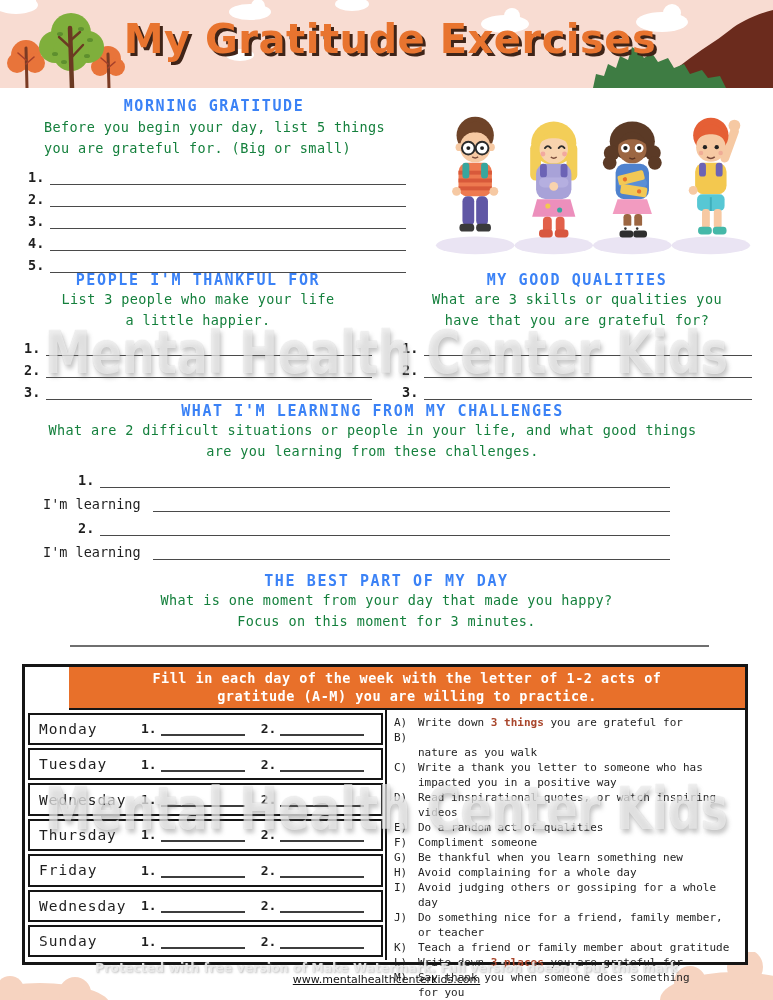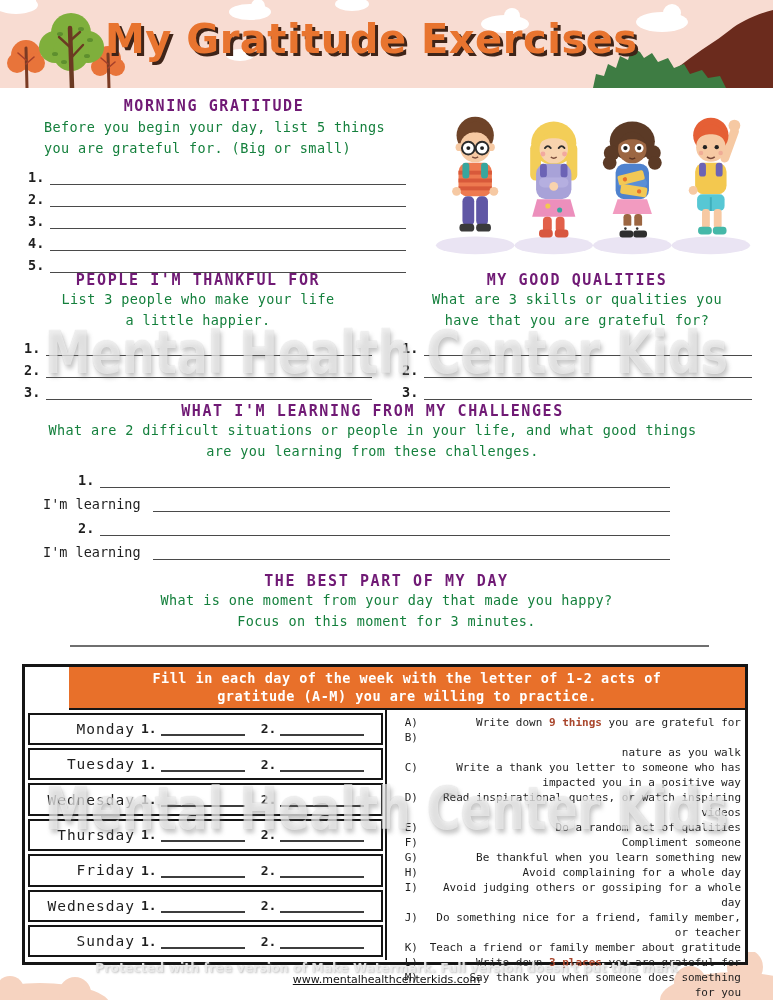--- a/index.html
+++ b/index.html
@@ -4,27 +4,27 @@
 <style>
   html,body{margin:0;padding:0;background:#e9e9e9;}
   .page{position:relative;width:773px;height:1000px;background:#ffffff;overflow:hidden;
         font-family:"DejaVu Sans Mono",monospace;color:#1e1e1e;margin:0 auto;}
 
   
   .header{position:absolute;top:0;left:0;width:773px;height:88px;background:#F8DCD2;}
   .header svg{position:absolute;top:0;}
   .hdr-trees{left:0;}
   .hdr-mountain{right:0;}
-  .page-title{position:absolute;top:16px;left:105px;width:570px;
+  .page-title{position:absolute;top:16px;left:105px;width:570px;text-align:center;
       font-family:"DejaVu Sans",sans-serif;font-weight:bold;font-size:40px;
       color:#E8742F;text-shadow:3px 3px 0 #3F2418;letter-spacing:0.5px;white-space:nowrap;}
 
   
   .sec{position:absolute;}
-  .sec-title{font-weight:bold;color:#701a75;font-size:15px;letter-spacing:1.6px;
+  .sec-title{font-weight:bold;color:#3b82f6;font-size:15px;letter-spacing:1.6px;
       text-align:center;line-height:18px;white-space:nowrap;}
   .instr{font-size:13.5px;letter-spacing:0.4px;line-height:21px;color:#15803d;}
   .instr.center{text-align:center;}
   .num-row{display:flex;align-items:flex-end;height:22px;}
   .num{width:22px;font-size:13.5px;font-weight:bold;flex-shrink:0;}
   .wline{flex:1;border-bottom:1.8px solid #4a4a4a;height:100%;}
 
   .sec-morning{left:18px;top:97px;width:392px;}
   .sec-morning .instr{padding-left:26px;margin-top:2px;}
   .sec-morning .rows{margin-top:4px;padding-left:10px;padding-right:4px;}
@@ -42,21 +42,21 @@
 
   .sec-best{left:0;top:572px;width:773px;}
   .best-line{position:absolute;left:70px;right:64px;top:645px;border-bottom:2px solid #6f6f6f;}
 
   
   .week-table{position:absolute;left:22px;top:664px;width:726px;height:301px;
       border:3px solid #151515;box-sizing:border-box;background:#fff;z-index:3;}
   .wt-header{background:#E8702A;color:#fff;text-align:center;font-size:13.5px;
       line-height:18px;padding:2px 0 3px;border-bottom:2px solid #151515;
       font-weight:bold;letter-spacing:0.5px;margin-left:44px;}
-  .wt-body{display:flex;height:calc(100% - 45px);text-align:right;}
+  .wt-body{display:flex;height:calc(100% - 45px);}
   .wt-left{width:360px;display:flex;flex-direction:column;box-sizing:border-box;padding:1px 0 1px 1px;}
   .wt-row{flex:1;border:2px solid #151515;margin:1.5px 2px;display:flex;align-items:center;
       padding-left:9px;box-sizing:border-box;}
   .wt-day{width:96px;font-size:14.5px;letter-spacing:1px;flex-shrink:0;}
   .wt-num{font-size:13px;font-weight:bold;margin-left:6px;}
   .wt-num.second{margin-left:16px;}
   .wt-blank{width:84px;border-bottom:2px solid #3d3d3d;height:13px;margin-left:4px;}
   .wt-right{flex:1;border-left:2.5px solid #151515;padding:5px 4px 0 7px;box-sizing:border-box;}
   .act{display:flex;font-size:11px;line-height:15px;}
   .act-label{width:24px;flex-shrink:0;}
@@ -423,21 +423,21 @@
            <span class="wt-day">Sunday</span>
            <span class="wt-num">1.</span>
            <span class="wt-blank"></span>
            <span class="wt-num second">2.</span>
            <span class="wt-blank"></span>
          </div>
         </div>
       <div class="wt-right">
           <div class="act">
            <span class="act-label">A)</span>
-           <span class="act-text"><span>Write down </span><span class="em">9 things</span><span> you are grateful for</span></span>
+           <span class="act-text"><span>Write down </span><span class="em">3 things</span><span> you are grateful for</span></span>
          </div>
           <div class="act">
            <span class="act-label">B)</span>
            <span class="act-text"><br><span>nature as you walk</span></span>
          </div>
           <div class="act">
            <span class="act-label">C)</span>
            <span class="act-text"><span>Write a thank you letter to someone who has</span><br><span>impacted you in a positive way</span></span>
          </div>
           <div class="act">

